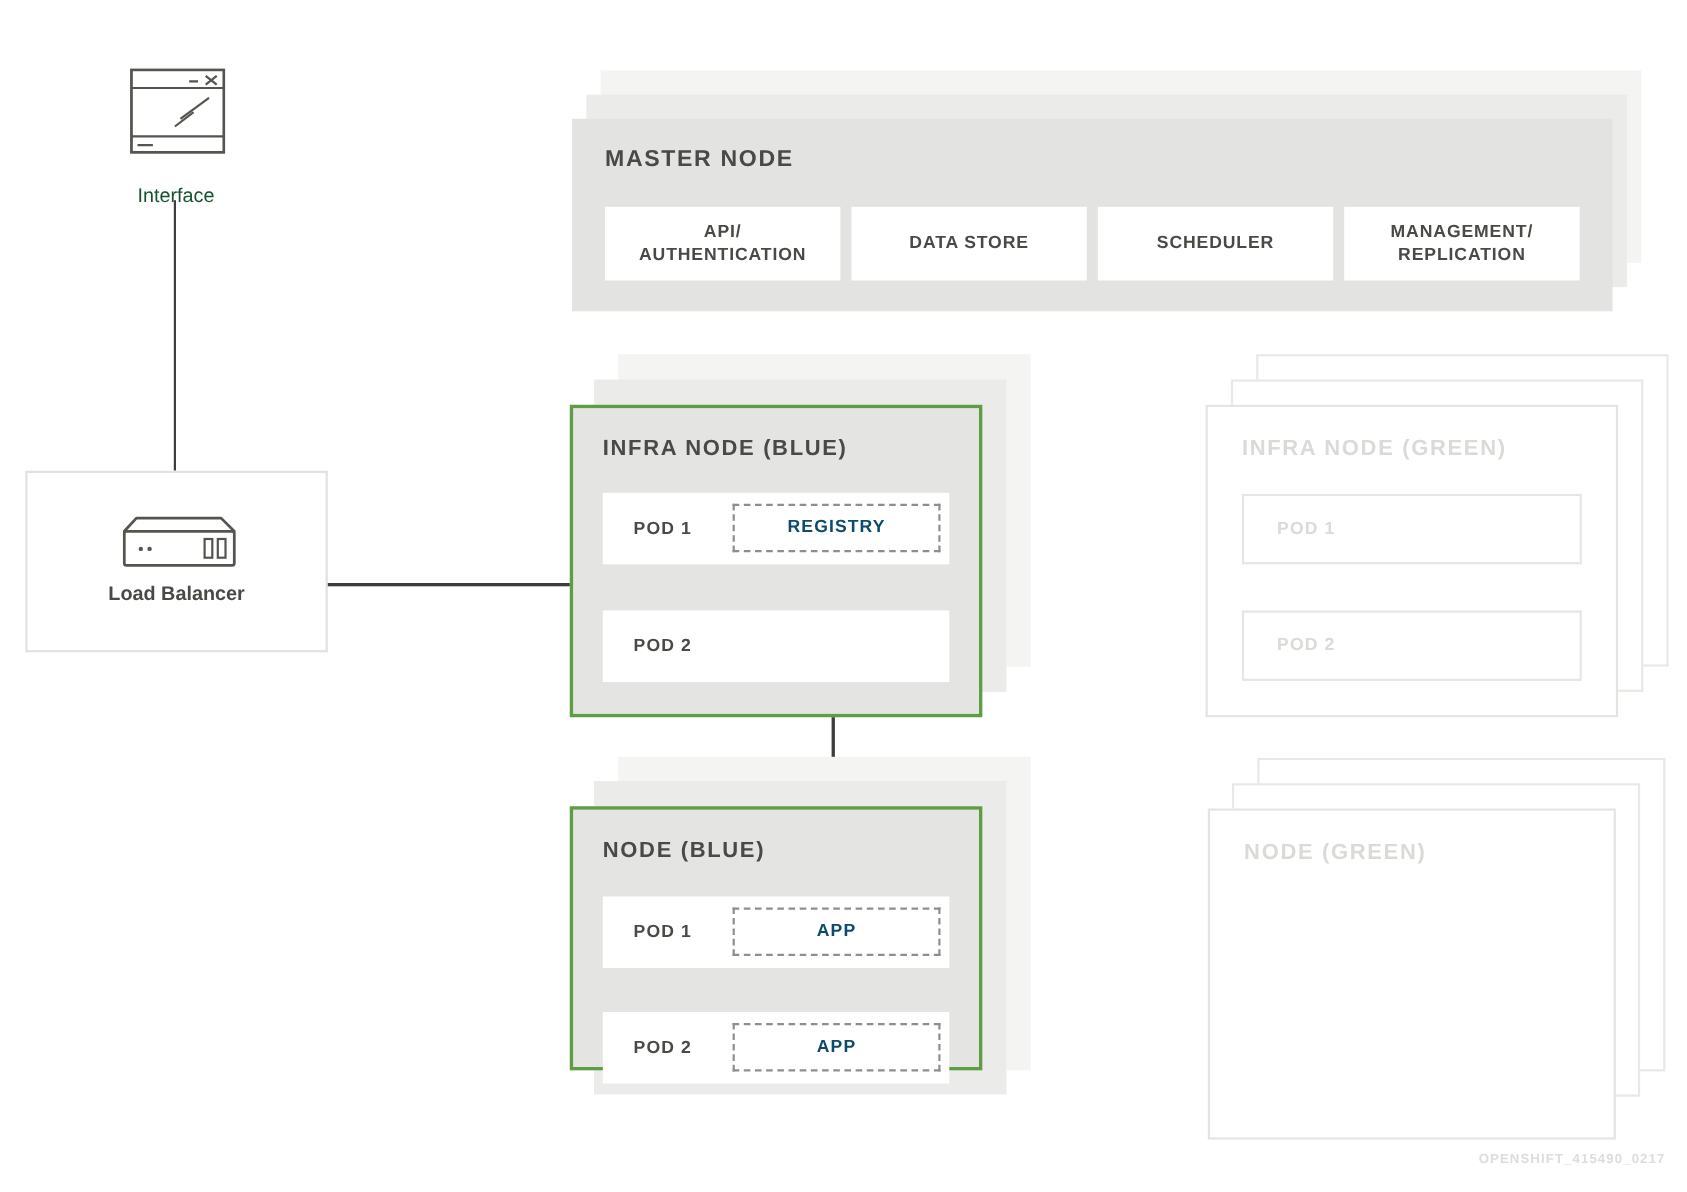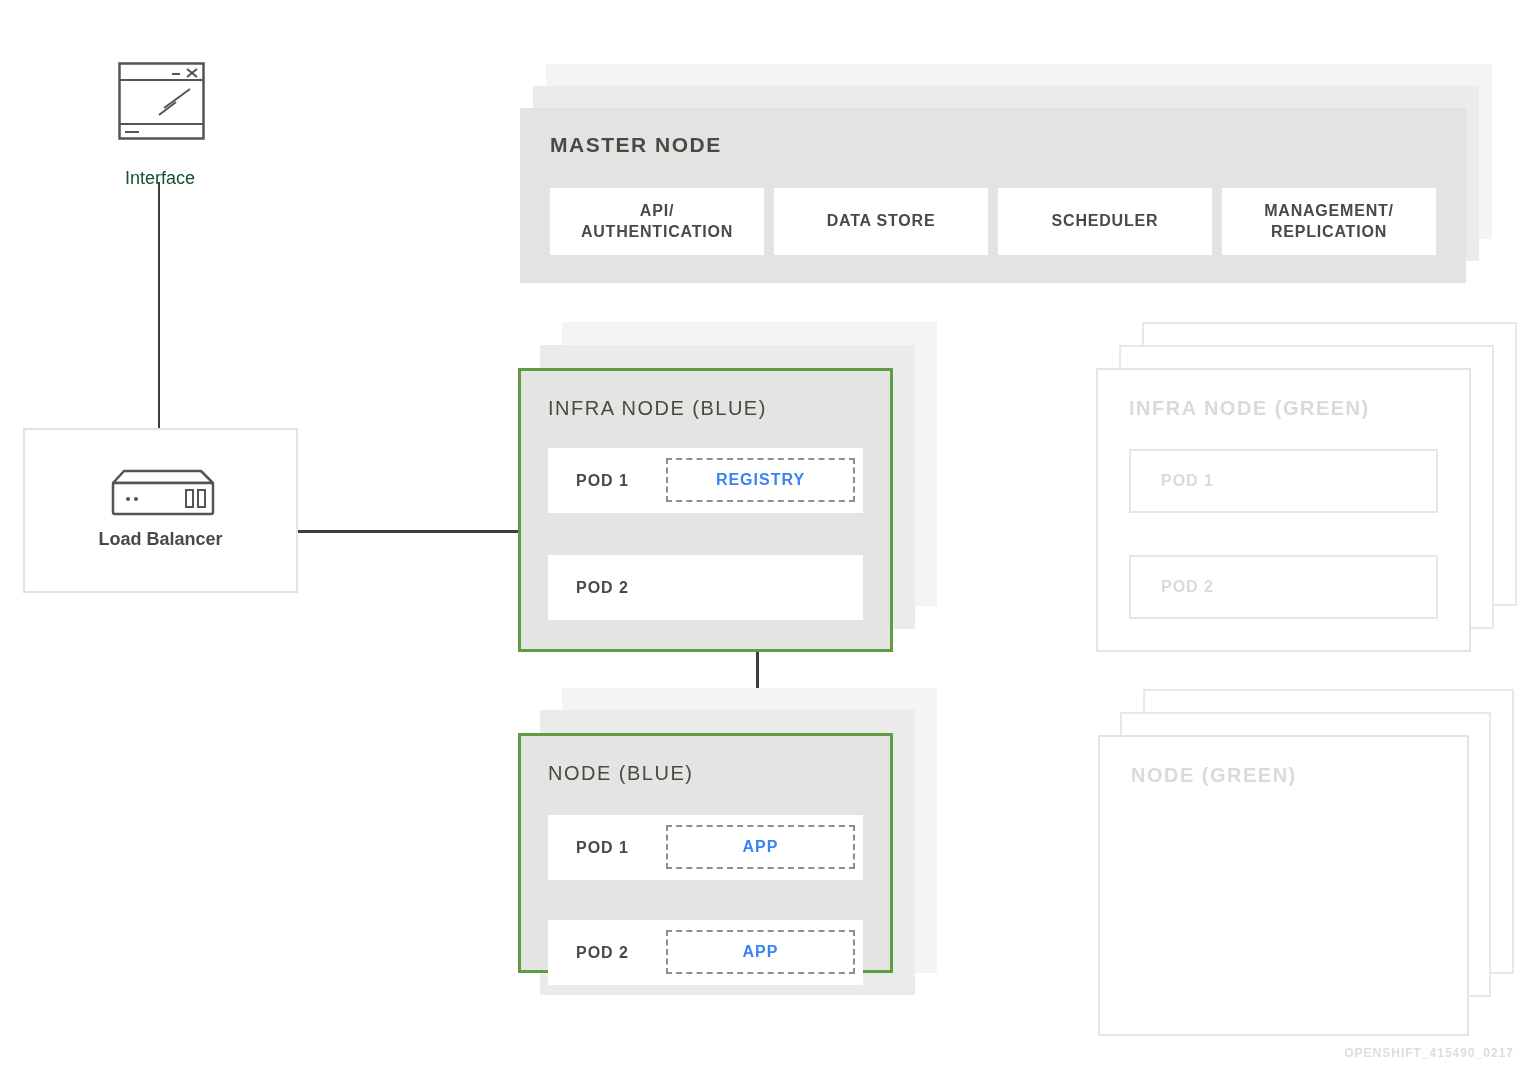--- a/index.html
+++ b/index.html
@@ -43,34 +43,34 @@
     white-space:pre-line;line-height:1.3;
   }
 
   
   .blue-node{
     position:absolute;width:375px;box-sizing:border-box;
     background:#e4e4e2;border:3px solid #5f9c44;
   }
   .blue-title{
     position:absolute;left:27px;top:26px;
-    font-size:20px;font-weight:normal;letter-spacing:1.5px;color:#4a4945;
+    font-size:20px;font-weight:bold;letter-spacing:1.5px;color:#4a4945;
   }
   .pod-row{
     position:absolute;left:27px;width:315px;height:65px;background:#ffffff;
   }
   .pod-name{
     position:absolute;left:28px;top:0;line-height:65px;
     font-size:16px;font-weight:bold;letter-spacing:1px;color:#4a4945;
   }
   .pod-service{
     position:absolute;left:118px;top:10px;width:189px;height:44px;box-sizing:border-box;
     border:2px dashed #8f8e8b;background:#ffffff;
     text-align:center;line-height:40px;
-    font-size:16px;font-weight:bold;letter-spacing:1px;color:#3b82f6;
+    font-size:16px;font-weight:bold;letter-spacing:1px;color:#0c4a6e;
   }
 
   
   .green-node{
     position:absolute;width:375px;box-sizing:border-box;
     background:#ffffff;border:2px solid #e5e4e1;
   }
   .green-title{
     position:absolute;left:31px;top:27px;
     font-size:20px;font-weight:bold;letter-spacing:1.5px;color:#dbdad6;

